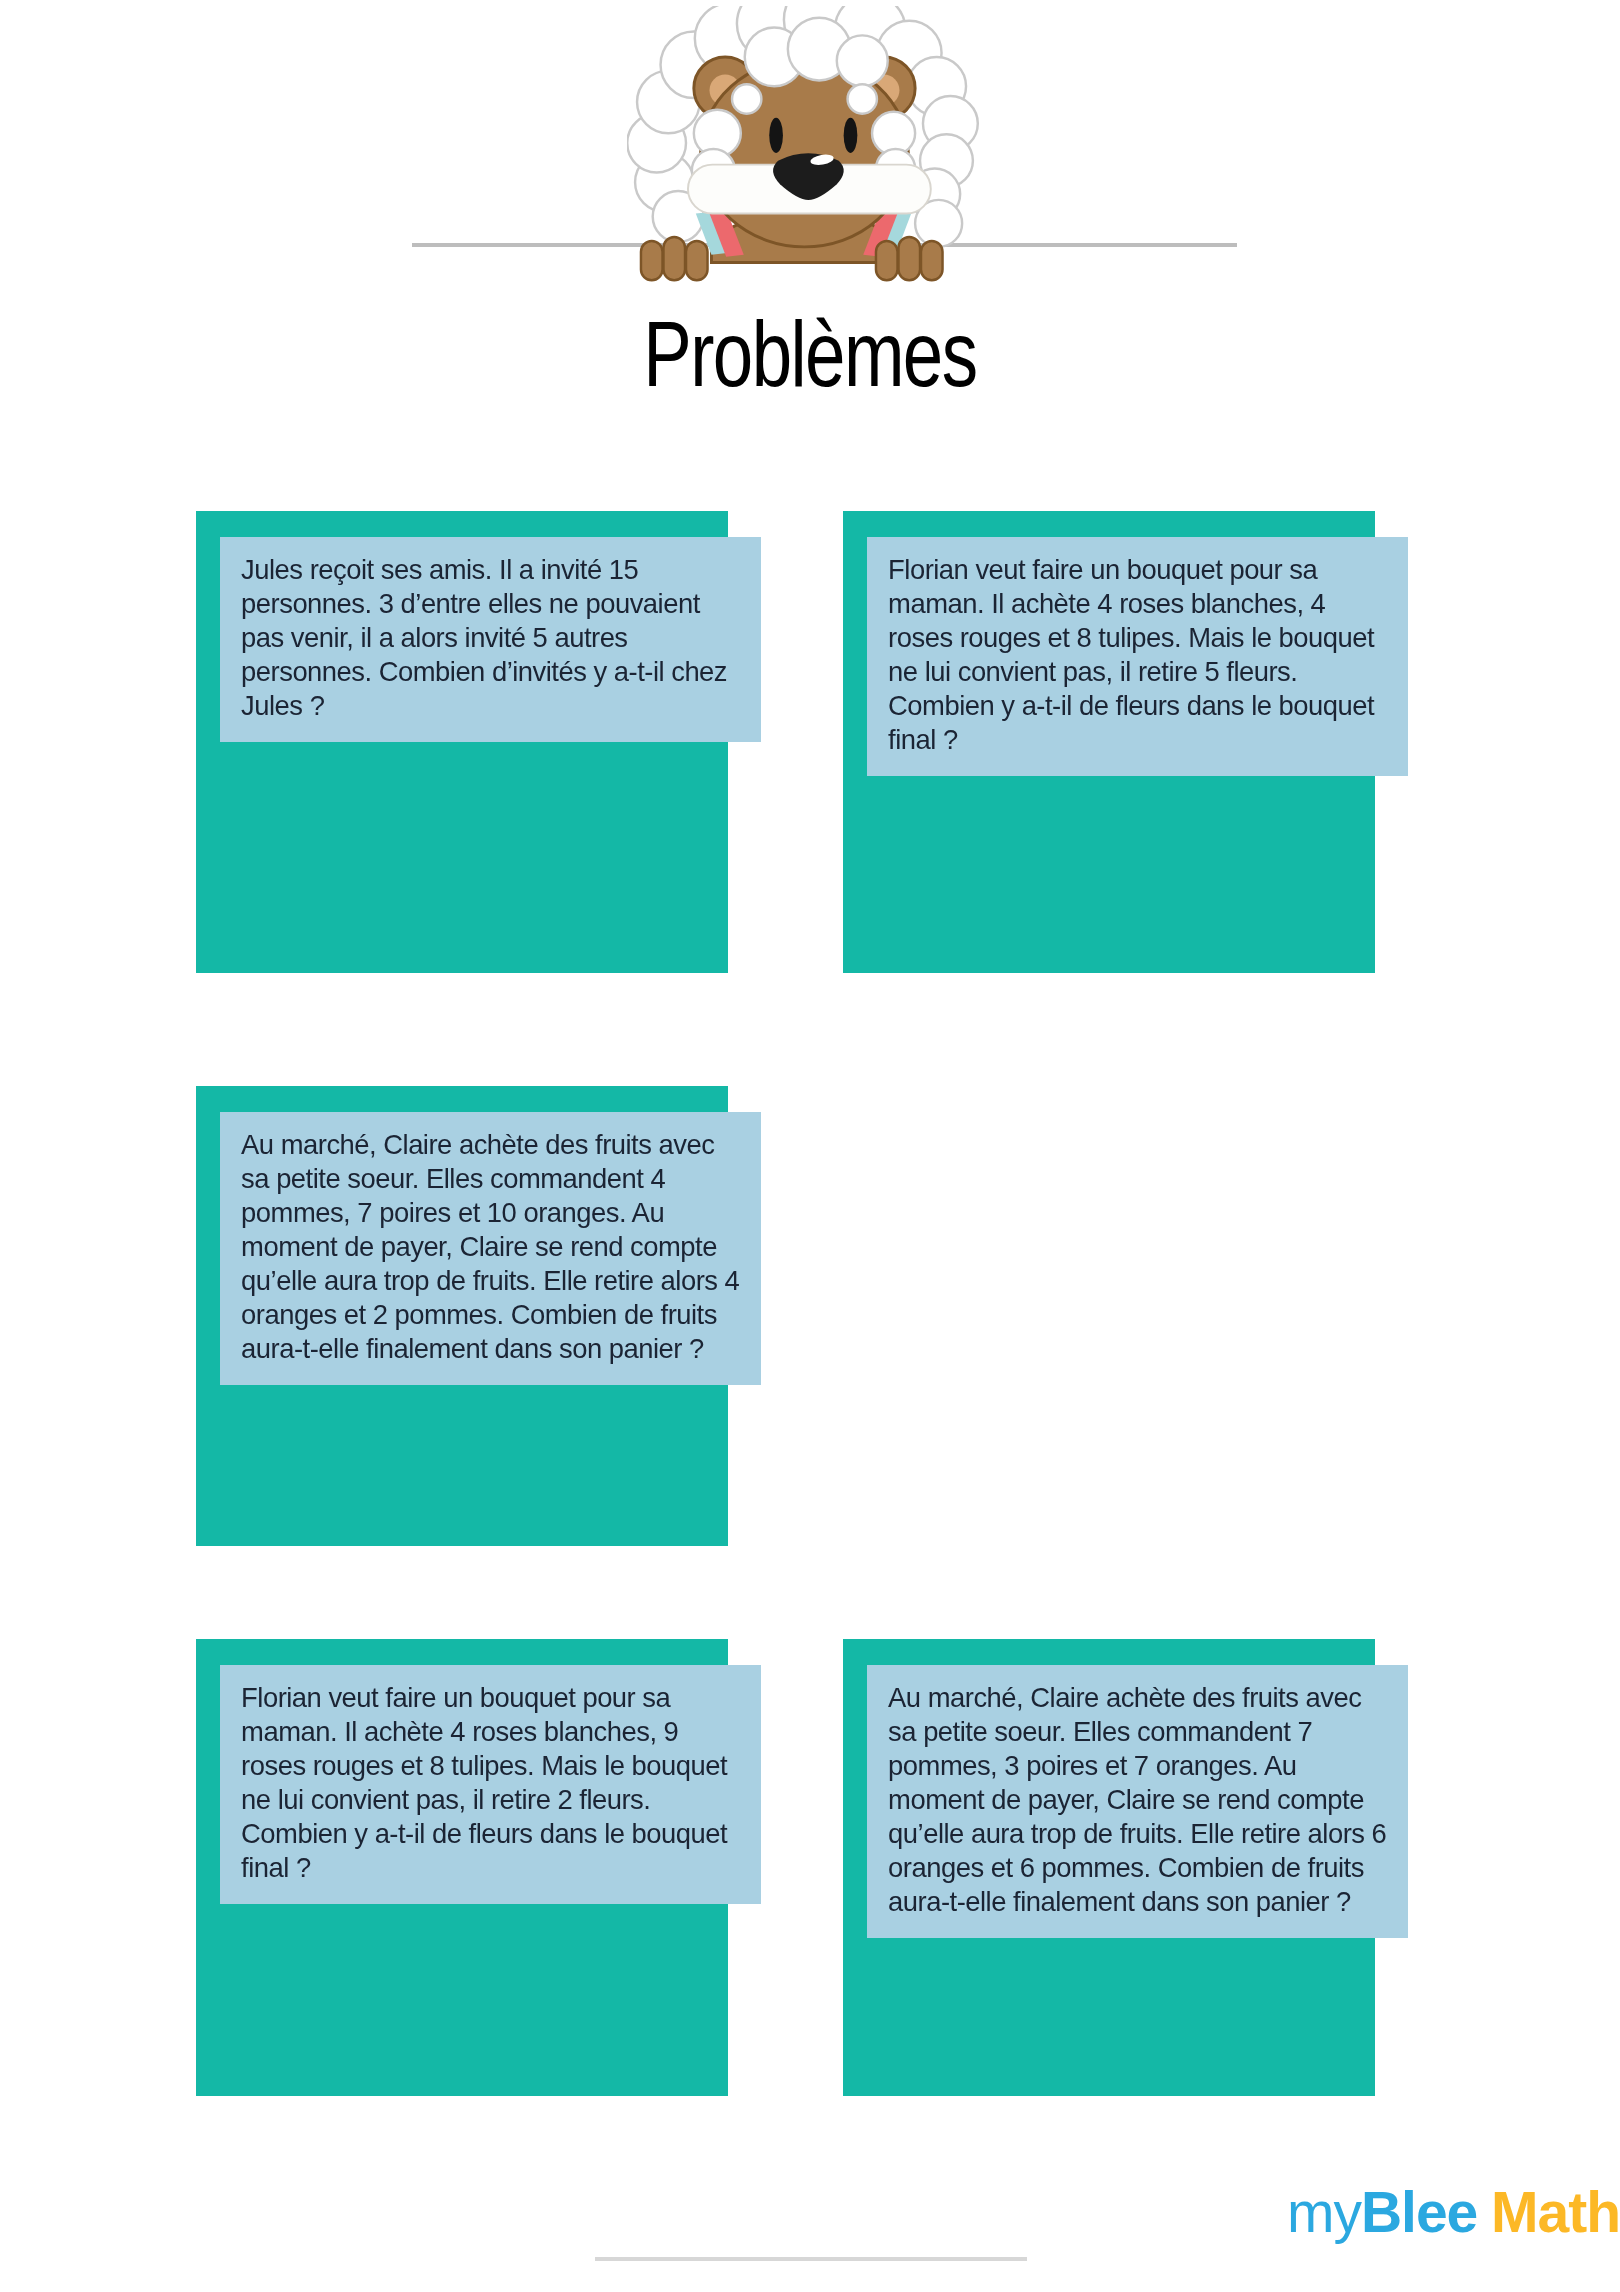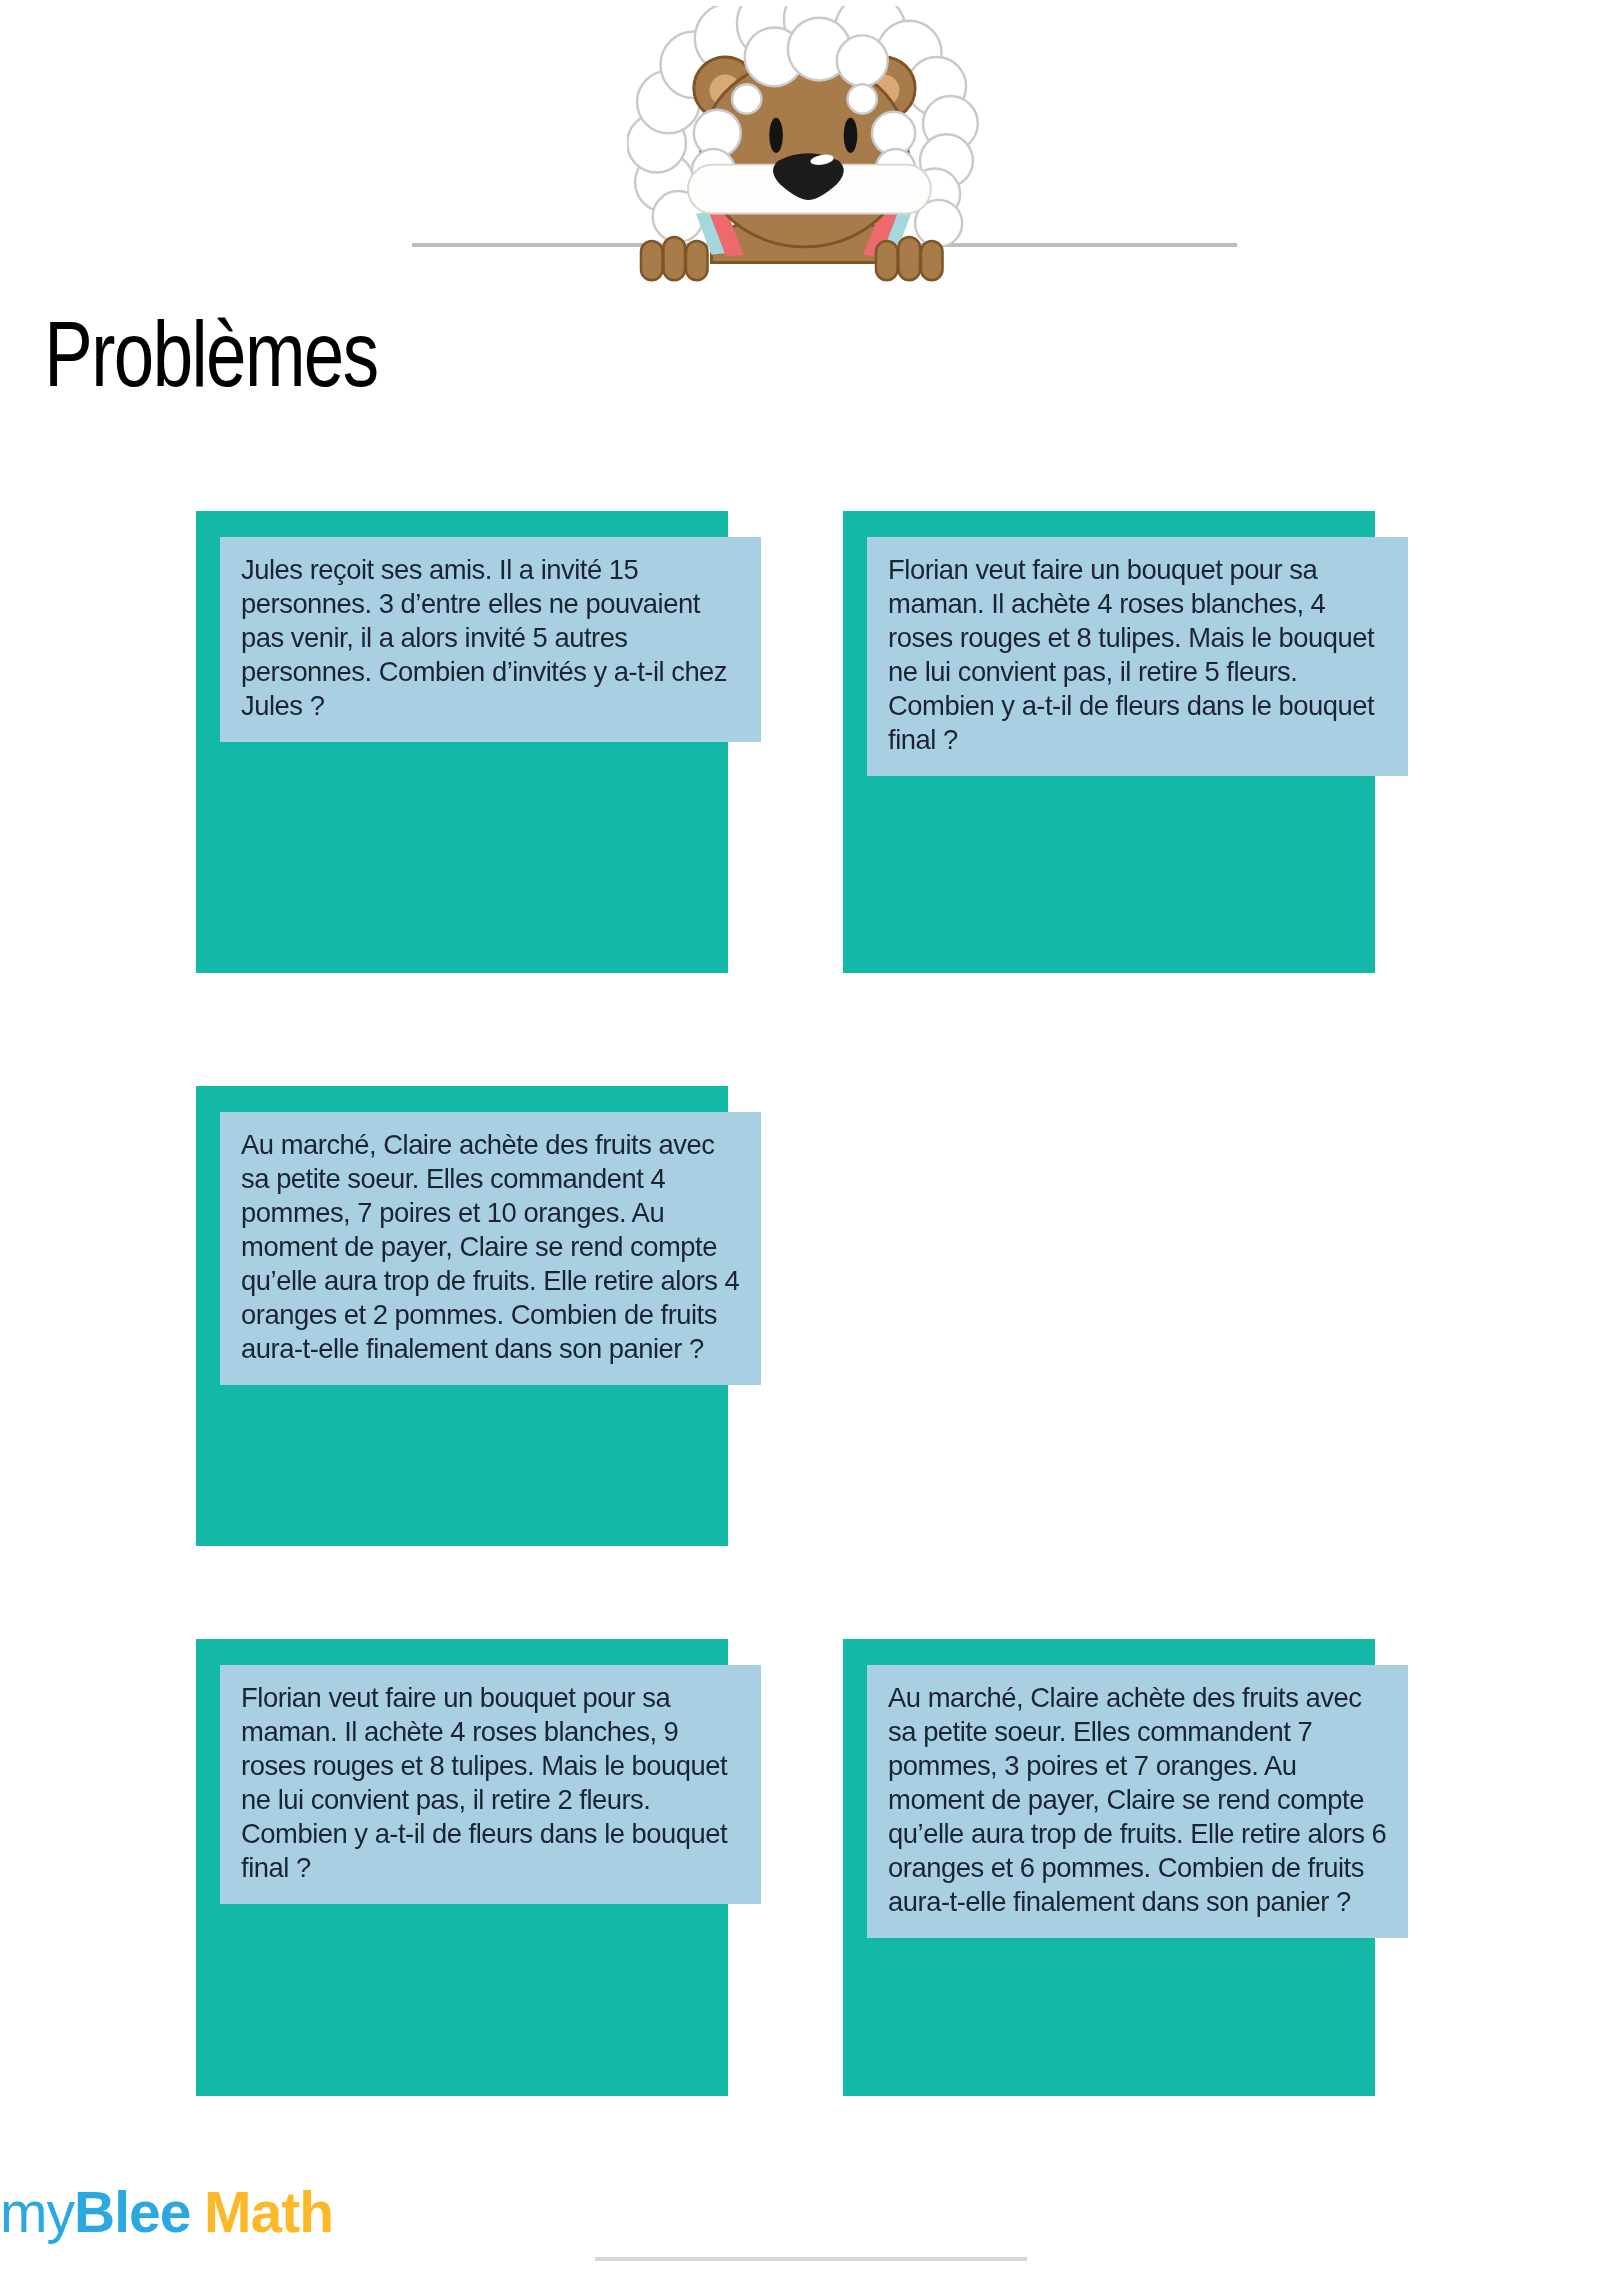--- a/index.html
+++ b/index.html
@@ -4,40 +4,40 @@
 <style>
   html,body{margin:0;padding:0;background:#ffffff}
   .page{
     position:relative;width:1620px;height:2293px;margin:0 auto;
     background:#ffffff;font-family:"Liberation Sans",sans-serif;overflow:hidden;
   }
   
   .header-rule{position:absolute;left:412px;top:243px;width:825px;height:3.9px;background:#bdbdbd}
   .mascot{position:absolute;left:627px;top:5.9px;width:353px;height:282px}
   
-  .title{position:absolute;left:0;top:302px;width:100%;
+  .title{position:absolute;left:0;top:302px;width:100%;text-align:center;
          font-size:92px;font-weight:400;color:#000;letter-spacing:-2px;white-space:nowrap}
   .title .squeeze{display:inline-block;transform:scaleX(.79);transform-origin:center}
   .subtitle{position:absolute;left:0;top:408px;width:100%;text-align:center;
             font-size:36px;font-weight:400;color:#0b0b0b;white-space:nowrap}
   .subtitle .squeeze{display:inline-block;transform:scaleX(.85);transform-origin:center}
   
   .card{position:absolute;width:532px;background:#14b8a6}
   .c1{left:196px;top:511px;height:462px}
   .c2{left:843px;top:511px;height:462px}
   .c3{left:196px;top:1086px;height:460px}
   .c4{left:843px;top:1086px;height:460px}
   .c5{left:196px;top:1639px;height:457px}
   .c6{left:843px;top:1639px;height:457px}
   .pbox{margin:25.5px 0 0 23.5px;width:541px;background:#a9d0e2;box-sizing:border-box;
         padding:16.7px 19.6px 18.6px 21.6px}
   .pbox p{margin:0;font-size:27.4px;line-height:34px;letter-spacing:-0.5px;
           color:#1b2434;font-weight:400}
   
-  .logo{position:absolute;left:0;top:2182px;width:100%;text-align:left;
+  .logo{position:absolute;left:0;top:2182px;width:100%;text-align:right;
         font-size:57px;line-height:61px;letter-spacing:-1px;white-space:nowrap}
   .logo .my{color:#2ba8e0;font-weight:400}
   .logo .blee{color:#2ba8e0;font-weight:700}
   .logo .math{color:#fcb826;font-weight:700;margin-left:13.7px}
   .footer-rule{position:absolute;left:595px;top:2257px;width:432px;height:3.9px;background:#d7d7d7}
 </style>
 </head>
 <body>
 
 <div class="page">

